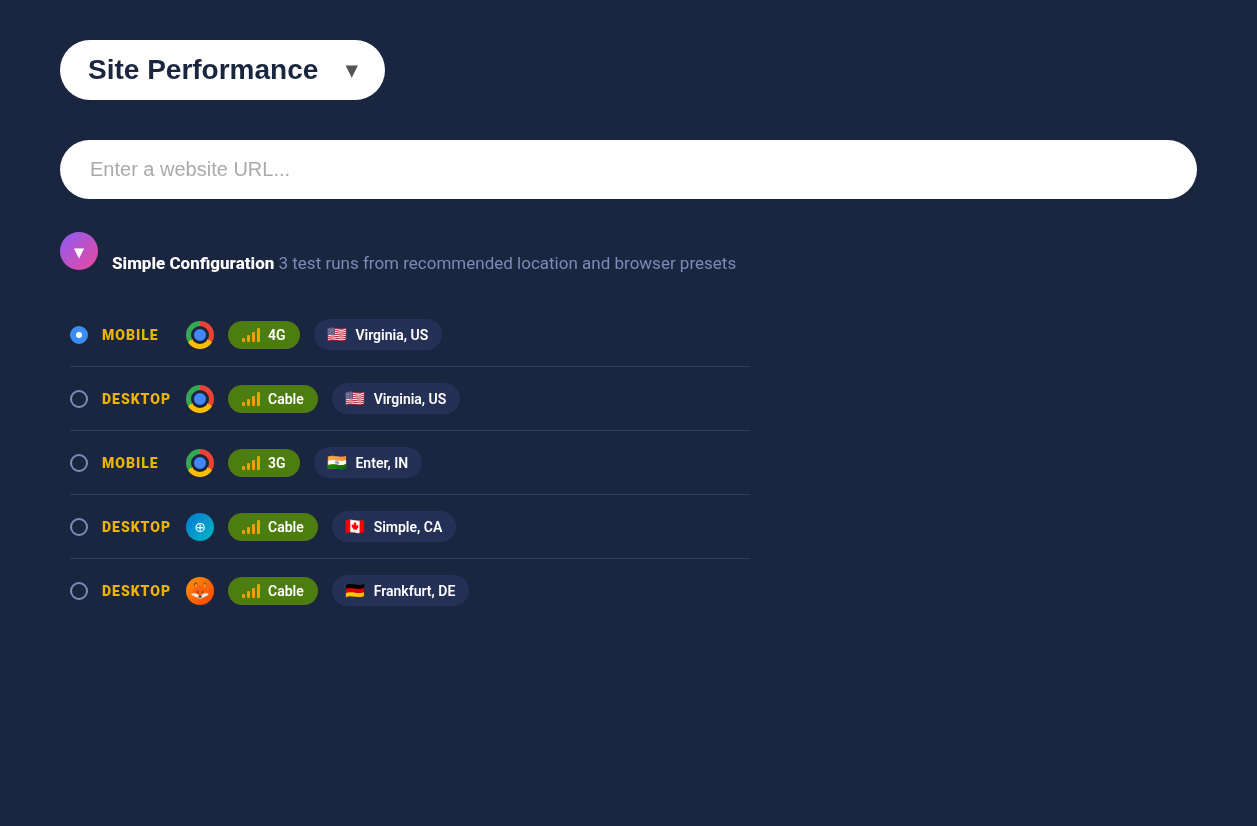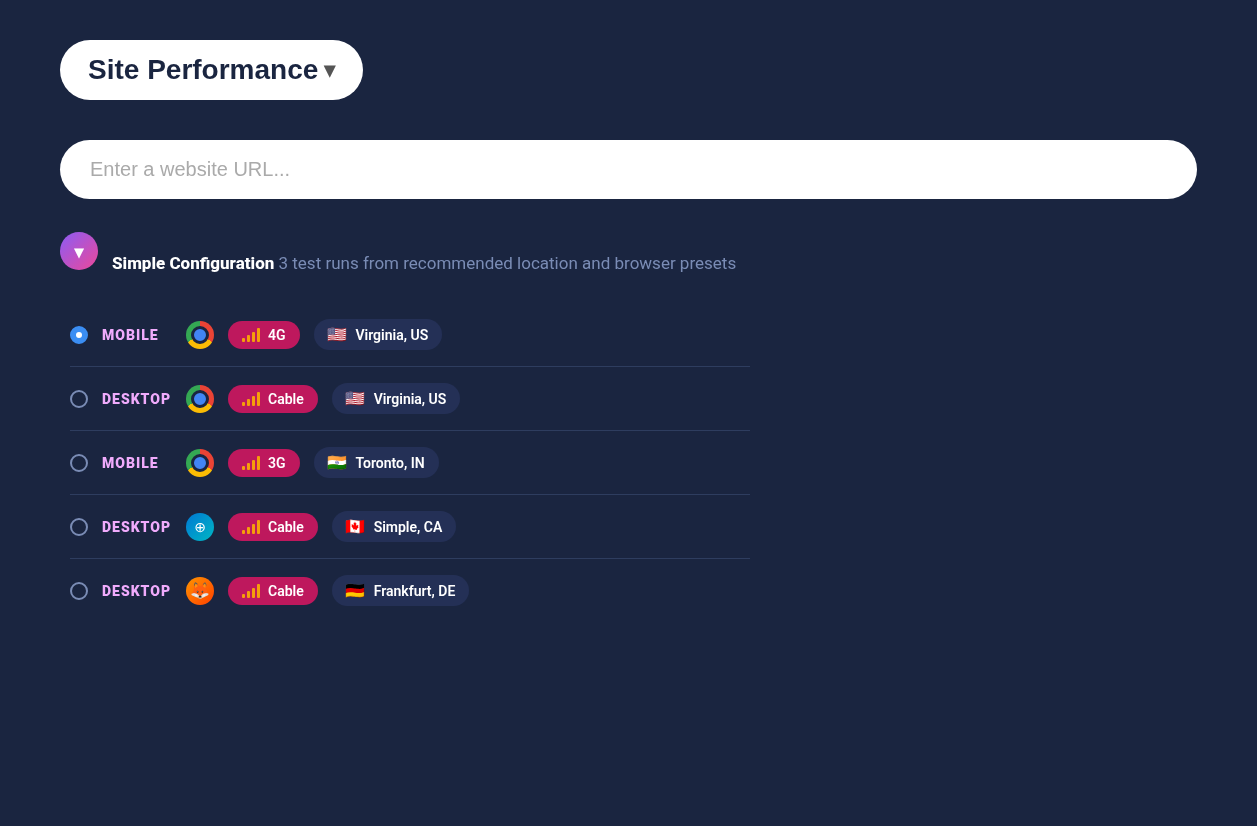--- a/index.html
+++ b/index.html
@@ -27,21 +27,21 @@
 
     .header-test {
       font-size: 44px;
       font-weight: 900;
       color: #ffffff;
     }
 
     .dropdown-btn {
       display: flex;
       align-items: center;
-      gap: 6px;
+      gap: 28px;
       background: #ffffff;
       color: #1a2540;
       border: none;
       border-radius: 40px;
       padding: 14px 28px;
       font-size: 28px;
       font-weight: 700;
       cursor: pointer;
       white-space: nowrap;
     }
@@ -154,29 +154,29 @@
       width: 6px;
       height: 6px;
       border-radius: 50%;
       background: white;
     }
 
     .device-label {
       font-size: 14px;
       font-weight: 900;
       letter-spacing: 1px;
-      color: #f0abfc;
+      color: #eab308;
       min-width: 70px;
     }
 
     .connection-badge {
       display: flex;
       align-items: center;
       gap: 8px;
-      background: #be185d;
+      background: #4d7c0f;
       border-radius: 20px;
       padding: 6px 14px;
       font-size: 14px;
       font-weight: 600;
       color: #ffffff;
     }
 
     .location-badge {
       display: flex;
       align-items: center;
@@ -321,21 +321,21 @@
         <span class="signal-icon">
           <span></span>
           <span></span>
           <span></span>
           <span></span>
         </span>
         <span>3G</span>
       </div>
       <div class="location-badge">
         <span style="font-size: 16px;">🇮🇳</span>
-        <span>Toronto, IN</span>
+        <span>Enter, IN</span>
       </div>
     </div>
     <div class="test-row">
       <div class="radio-btn"></div>
       <span class="device-label">DESKTOP</span>
       <div class="edge-icon" style="width: 28px; height: 28px; background: linear-gradient(135deg, rgb(0, 120, 212), rgb(0, 183, 195)); border-radius: 50%; display: flex; align-items: center; justify-content: center; font-size: 14px; color: white; flex-shrink: 0;">⊕</div>
       <div class="connection-badge">
         <span class="signal-icon">
           <span></span>
           <span></span>

